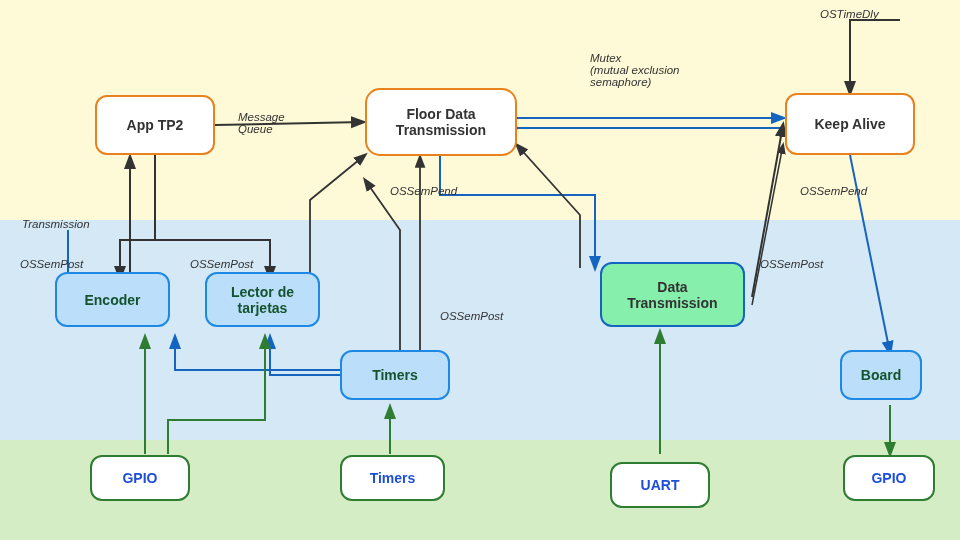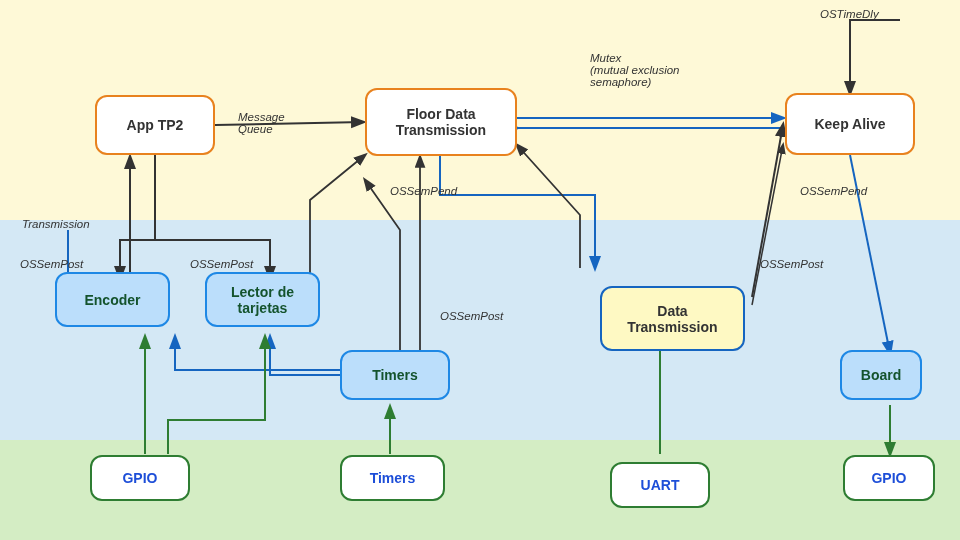--- a/index.html
+++ b/index.html
@@ -47,23 +47,22 @@
       font-size: 14px;
       padding: 8px 12px;
     }
     .node-orange {
       border: 2.5px solid #e8821e;
       background: #fff;
       color: #333;
     }
     .node-blue-dark {
       border: 2.5px solid #1565c0;
-      background: #fef9c3;
+      background: #86efac;
       color: #333;
-      margin-top: 24px;
     }
     .node-blue-light {
       border: 2.5px solid #1e88e5;
       background: #bbdefb;
       color: #14532d;
     }
     .node-green {
       border: 2.5px solid #2e7d32;
       background: #fff;
       color: #1d4ed8;
@@ -167,21 +166,21 @@
   <div class="label" style="left:800px; top:185px;">OSSemPend</div>
   <div class="label" style="left:20px; top:258px;">OSSemPost</div>
   <div class="label" style="left:190px; top:258px;">OSSemPost</div>
   <div class="label" style="left:440px; top:310px;">OSSemPost</div>
   <div class="label" style="left:760px; top:258px;">OSSemPost</div>
 
   <div class="node node-orange" style="left:95px; top:95px; width:120px; height:60px;">
     <span>App TP2</span>
   </div>
 
-  <div class="node node-orange" style="left:365px; top:88px; width:152px; height:68px;">
+  <div class="node node-orange" style="left:365px; top:88px; width:152px; height:68px;border-radius:15px;">
     <span>Floor Data<br>Transmission</span>
   </div>
 
   <div class="node node-orange" style="left:785px; top:93px; width:130px; height:62px;">
     <span>Keep Alive</span>
   </div>
 
   <div class="node node-blue-light" style="left:55px; top:272px; width:115px; height:55px;">
     <span>Encoder</span>
   </div>

